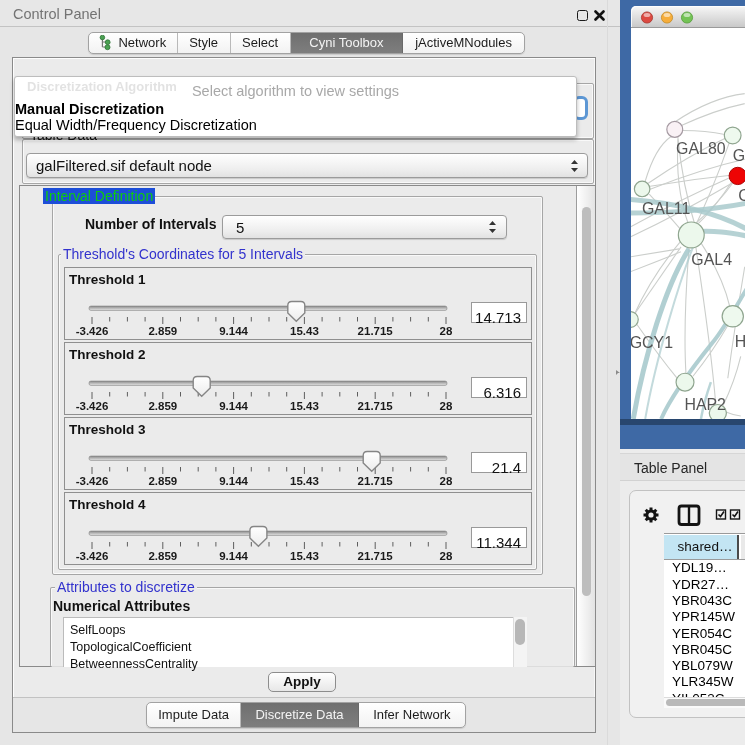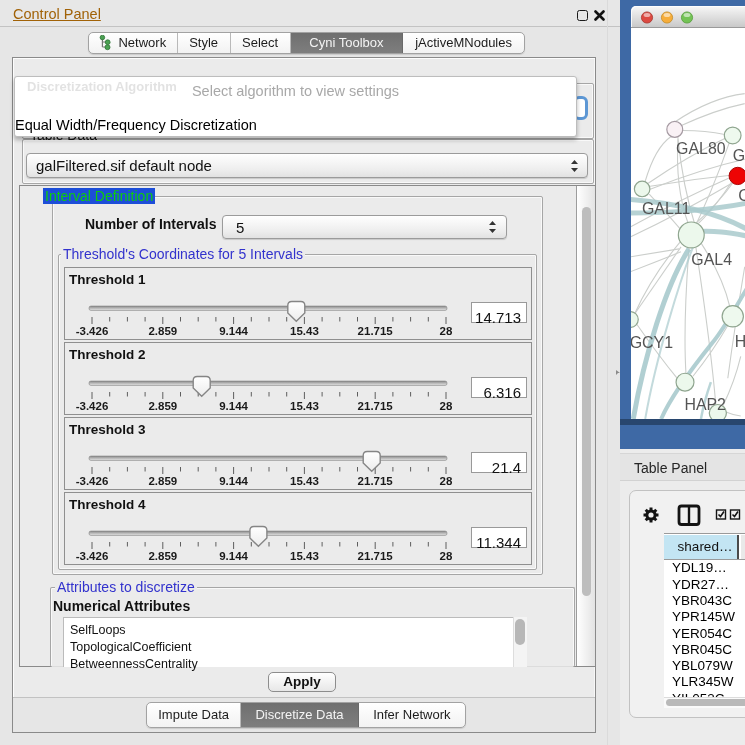--- a/index.html
+++ b/index.html
@@ -1,21 +1,21 @@
 <!DOCTYPE html>
 <html><head>
 <meta charset="utf-8">
 <style>
 * { margin:0; padding:0; box-sizing:border-box; }
 html,body { width:745px; height:745px; overflow:hidden; }
 body { font-family:"Liberation Sans", sans-serif; background:#e3e3e3; position:relative; }
 .abs { position:absolute; }
 
 #cp { left:0; top:0; width:620px; height:745px; background:#e6e6e6; }
-#cptitle { left:13px; top:6px; font-size:14.5px; color:#a16207;text-decoration:underline; }
+#cptitle { left:13px; top:6px; font-size:14.5px; color:#737373; }
 #btnfloat { left:577px; top:10px; width:11px; height:11px; border:1.5px solid #1a1a1a; border-radius:2.5px; }
 
 
 .seg { display:flex; border:1px solid #a2a2a2; border-radius:5px; overflow:hidden;
   background:linear-gradient(#ffffff,#f2f2f2); box-shadow:0 1px 1px rgba(0,0,0,0.12); }
 .seg .it { display:flex; align-items:center; justify-content:center; font-size:13px; color:#1c1c1c;
   border-right:1px solid #b9b9b9; padding:0 12px; white-space:nowrap; }
 .seg .it:last-child { border-right:none; }
 .seg .sel { background:linear-gradient(#6f6f6f,#7e7e7e); color:#f4f4f4; border-right-color:#6a6a6a; }
 
@@ -245,20 +245,21 @@
 
 <div class="abs seg" style="left:146px; top:702px; width:320px; height:25.5px;">
   <div class="it" style="width:94.3px;">Impute Data</div>
   <div class="it sel" style="width:118.4px;">Discretize Data</div>
   <div class="it" style="width:107.3px;">Infer Network</div>
 </div>
 
 <div class="abs" id="popup">
   <div style="position:absolute; left:12px; top:2px; font-size:13px; font-weight:bold; color:rgba(125,125,125,0.22);">Discretization Algorithm</div>
   <div style="position:absolute; left:0; top:6px; width:100%; text-align:center; font-size:14.5px; color:#a8a8a8;">Select algorithm to view settings</div>
+  <div style="position:absolute; left:0px; top:24px; font-size:14.5px; font-weight:bold; color:#000;">Manual Discretization</div>
   <div style="position:absolute; left:0px; top:39.5px; font-size:14.5px; color:#000;">Equal Width/Frequency Discretization</div>
 </div>
 
 <div class="abs" id="desk"></div>
 <div class="abs" id="tpanelbg"></div>
 <div class="abs" id="win">
   <div class="abs" id="wtitle"></div>
   <svg class="abs" style="left:8px; top:4.5px;" width="70" height="13" viewBox="0 0 70 13">
     <circle cx="8" cy="6.5" r="5.6" fill="#dc4a41" stroke="#a33730" stroke-width="0.8"></circle>
     <circle cx="28" cy="6.5" r="5.6" fill="#f6ad3a" stroke="#c08a28" stroke-width="0.8"></circle>

